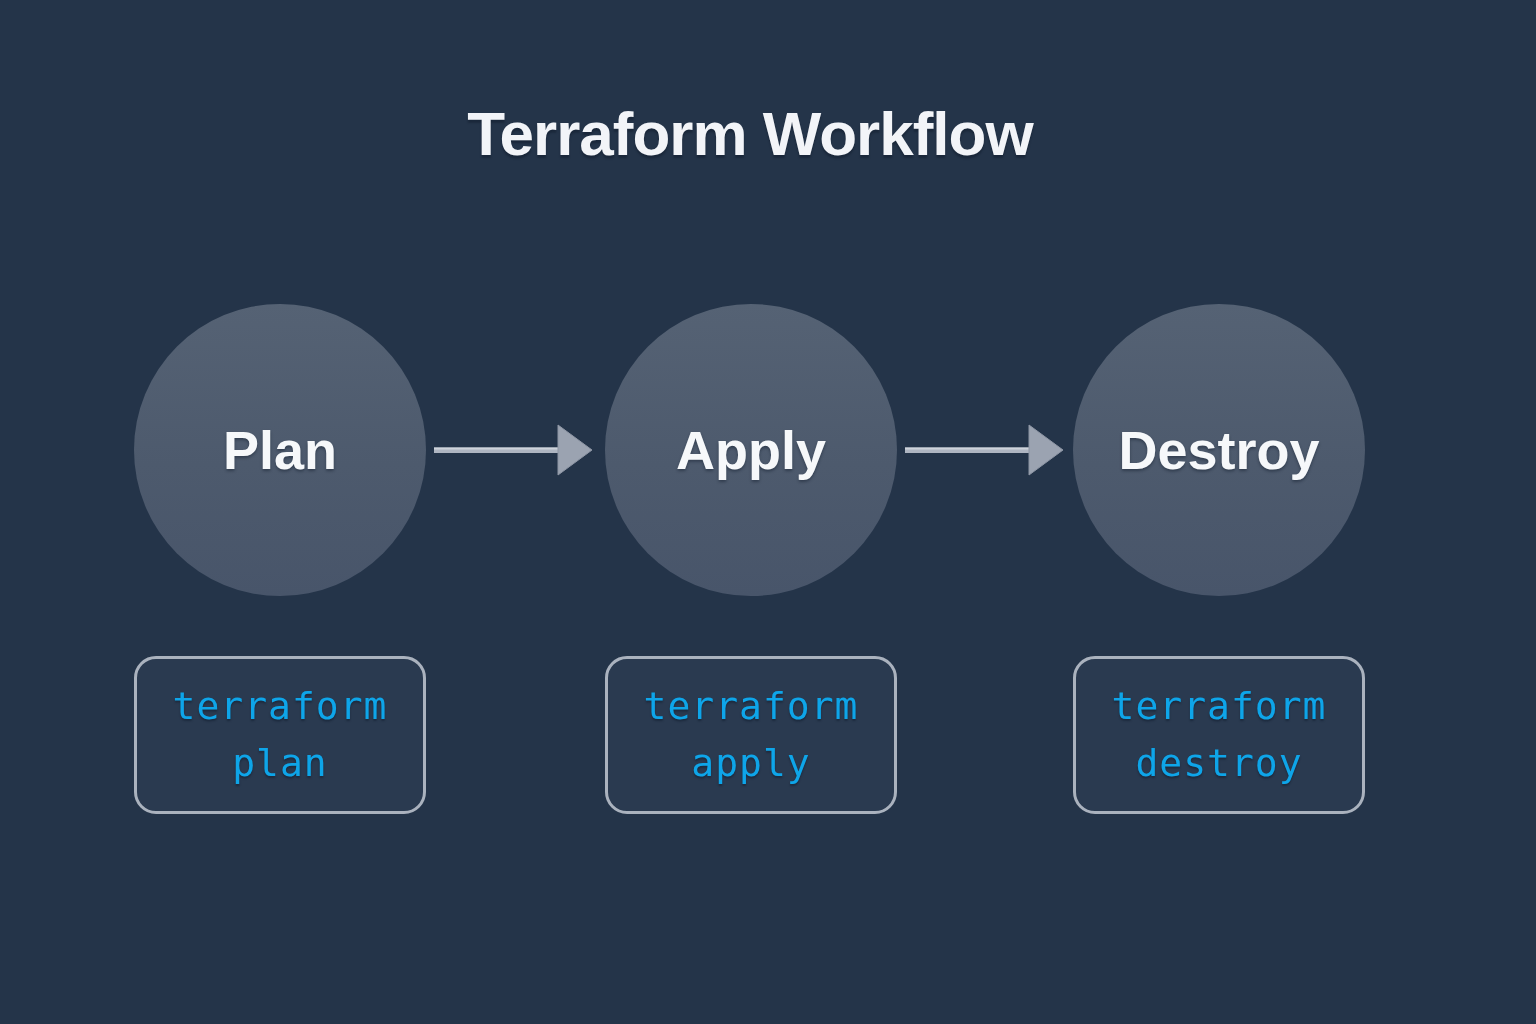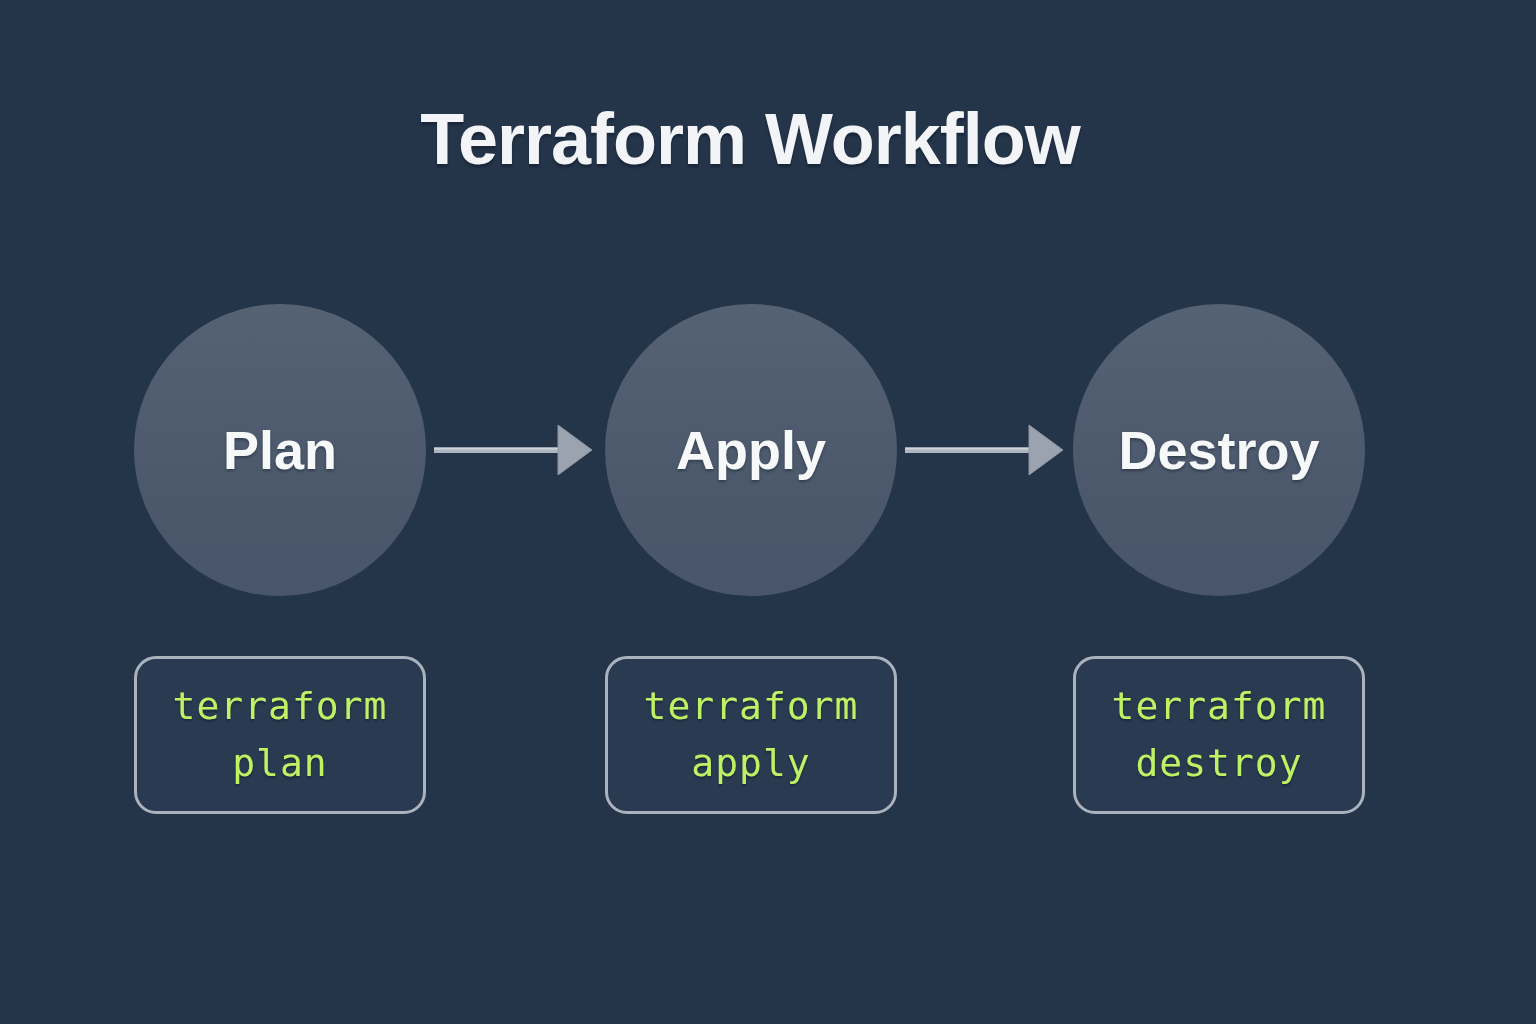--- a/index.html
+++ b/index.html
@@ -14,21 +14,21 @@
     height: 1024px;
     background: #243449;
     overflow: hidden;
   }
   .title {
     position: absolute;
     top: 98px;
     left: 0;
     width: 1500px;
     text-align: center;
-    font-size: 72px;
+    font-size: 62px;
     font-weight: bold;
     color: #f2f4f8;
     letter-spacing: -1px;
     text-shadow: 0 3px 2px rgba(10, 18, 32, 0.35);
     white-space: nowrap;
   }
   .circle {
     position: absolute;
     top: 304px;
     width: 292px;
@@ -73,21 +73,21 @@
   }
   .cmd-box-1 { left: 134px; }
   .cmd-box-2 { left: 605px; }
   .cmd-box-3 { left: 1073px; }
   .cmd-line {
     display: block;
     font-family: "DejaVu Sans Mono", monospace;
     font-size: 38px;
     letter-spacing: 1px;
     line-height: 1.5;
-    color: #bef264;
+    color: #0ea5e9;
     text-align: left;
     text-shadow: 0 2px 2px rgba(10, 20, 35, 0.4);
     white-space: nowrap;
   }
 </style>
 </head>
 <body>
 
 <div class="canvas">
 

